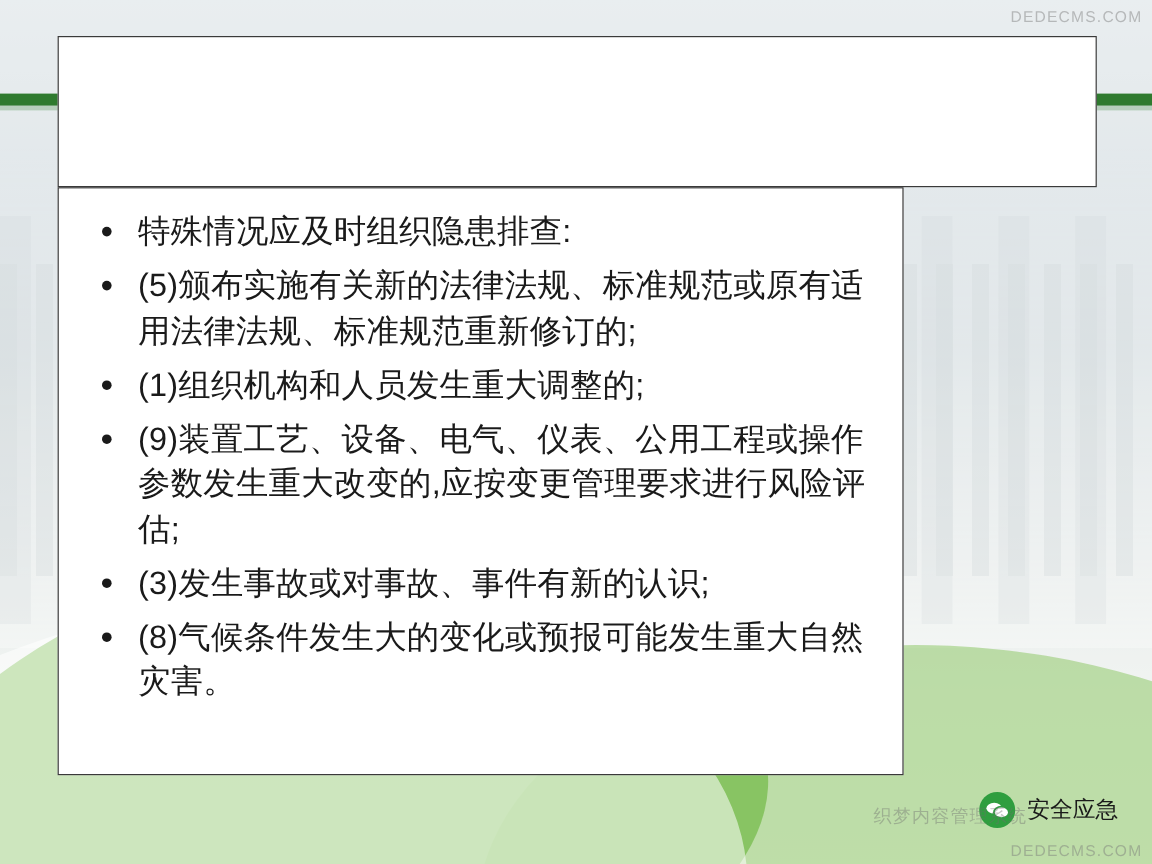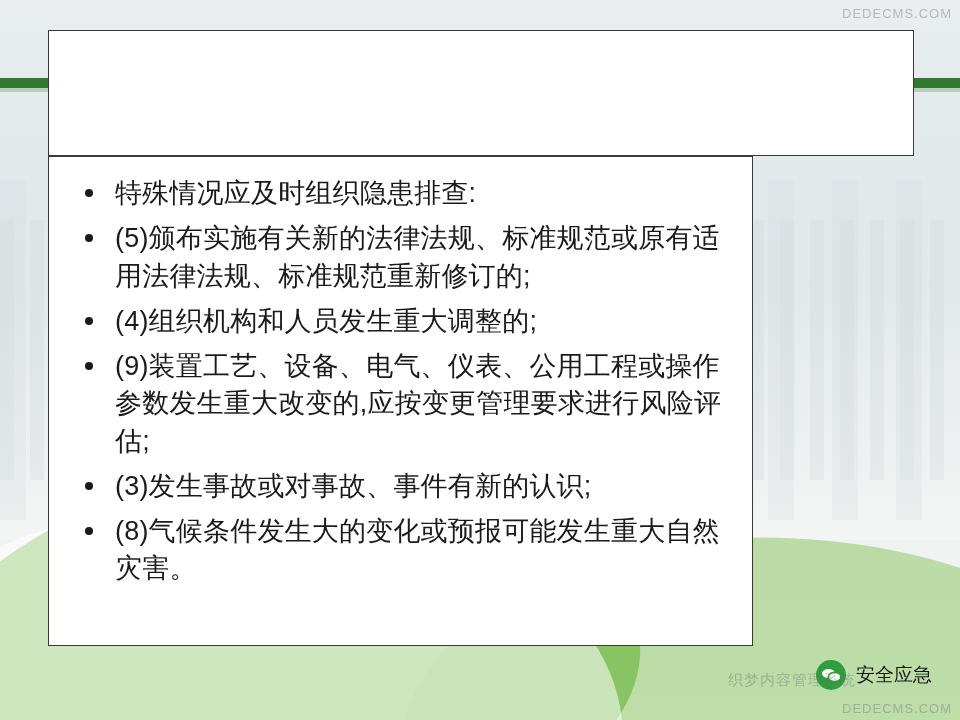--- a/index.html
+++ b/index.html
@@ -266,21 +266,21 @@
       <li class="heading">
         <span class="dot"></span>
         <span>特殊情况应及时组织隐患排查:</span>
       </li>
       <li>
         <span class="dot"></span>
         <span>(5)颁布实施有关新的法律法规、标准规范或原有适用法律法规、标准规范重新修订的;</span>
       </li>
       <li>
         <span class="dot"></span>
-        <span>(4)组织机构和人员发生重大调整的;</span>
+        <span>(1)组织机构和人员发生重大调整的;</span>
       </li>
       <li>
         <span class="dot"></span>
         <span>(9)装置工艺、设备、电气、仪表、公用工程或操作参数发生重大改变的,应按变更管理要求进行风险评估;</span>
       </li>
       <li>
         <span class="dot"></span>
         <span>(3)发生事故或对事故、事件有新的认识;</span>
       </li>
       <li>

